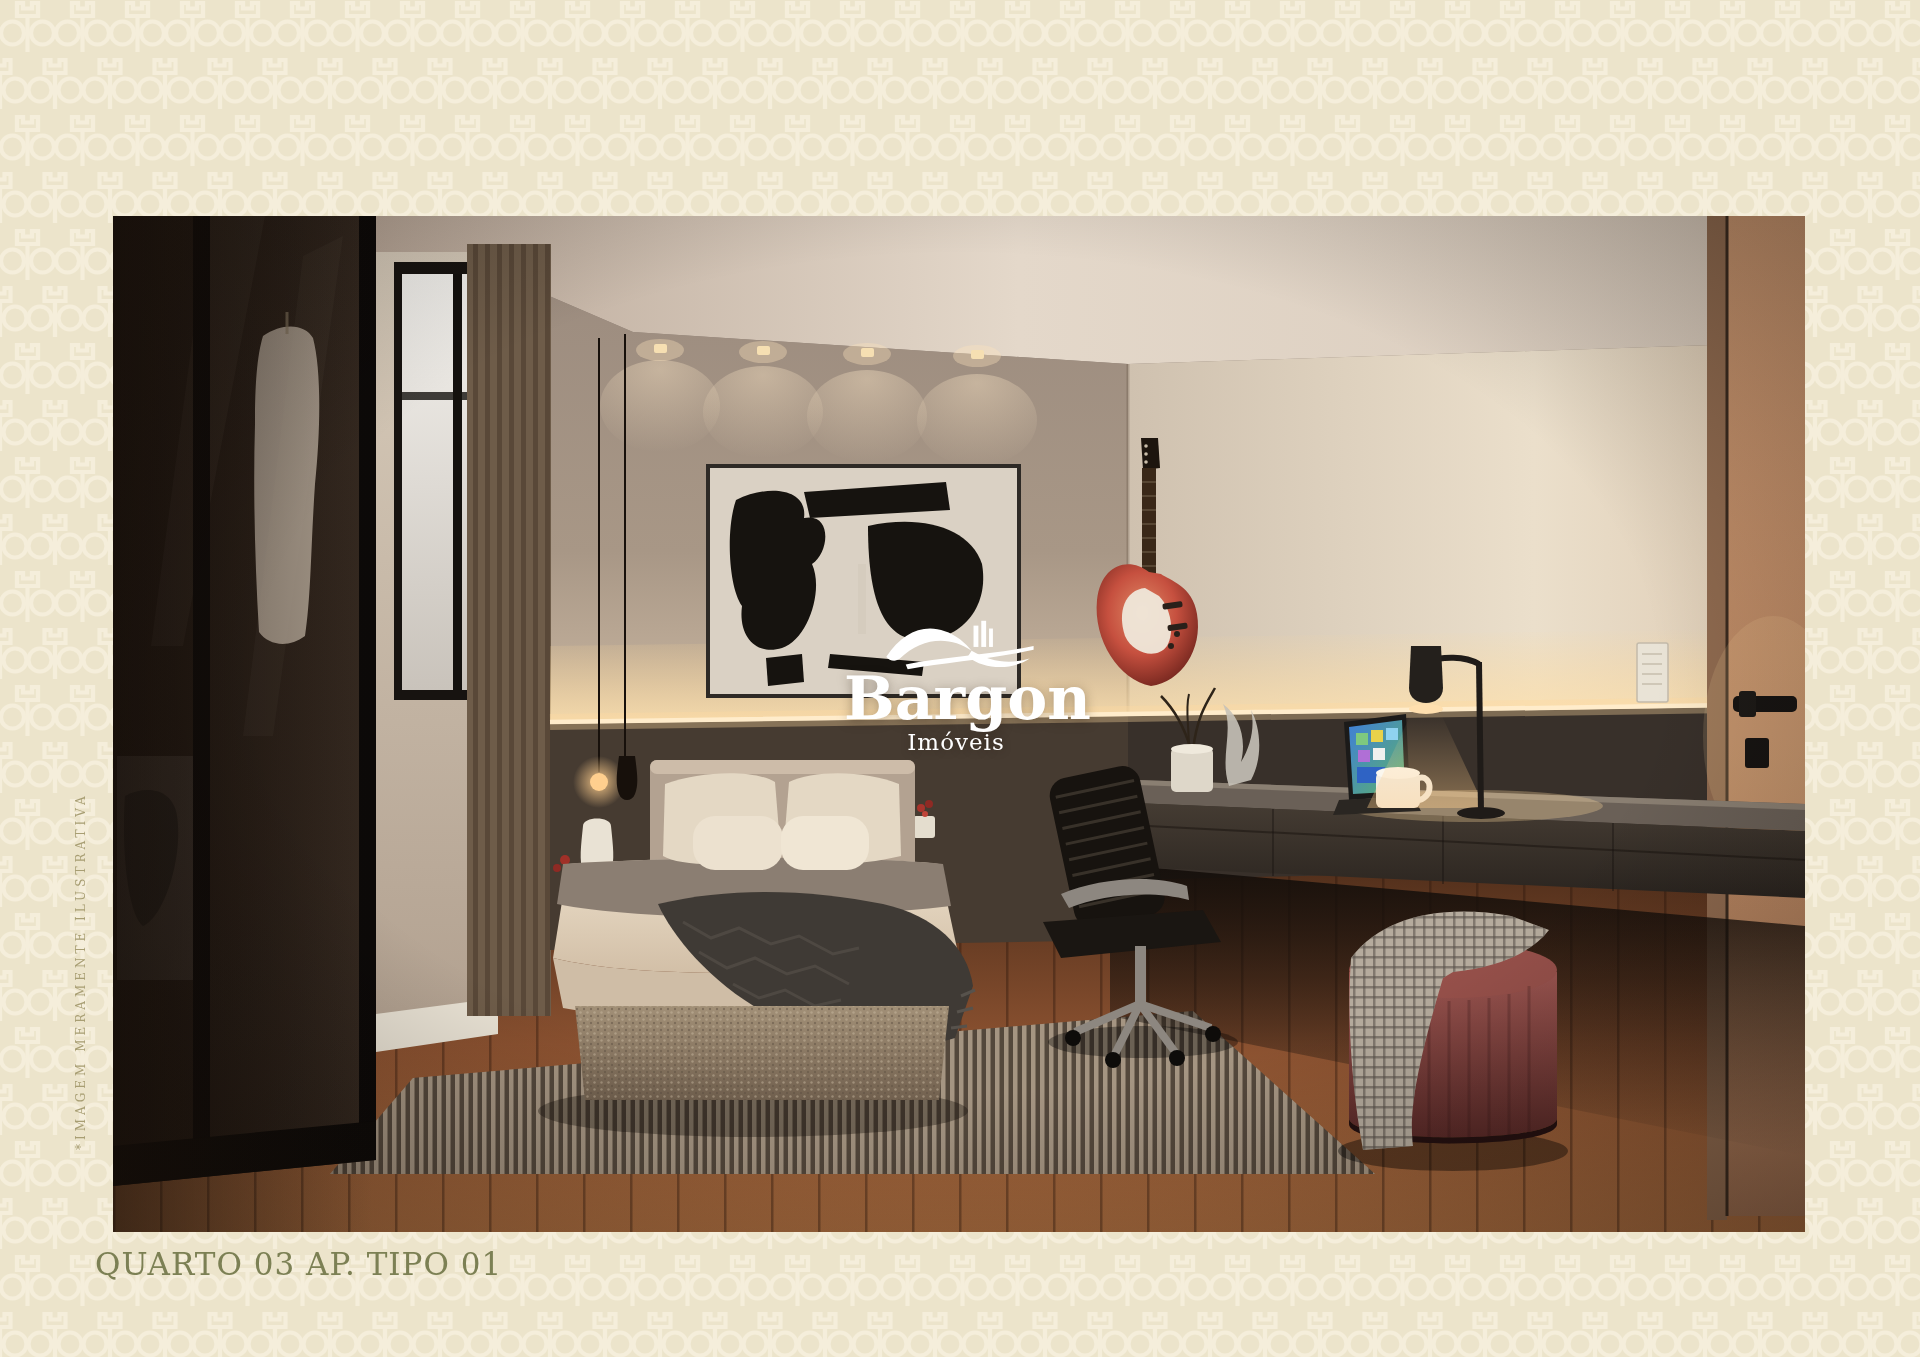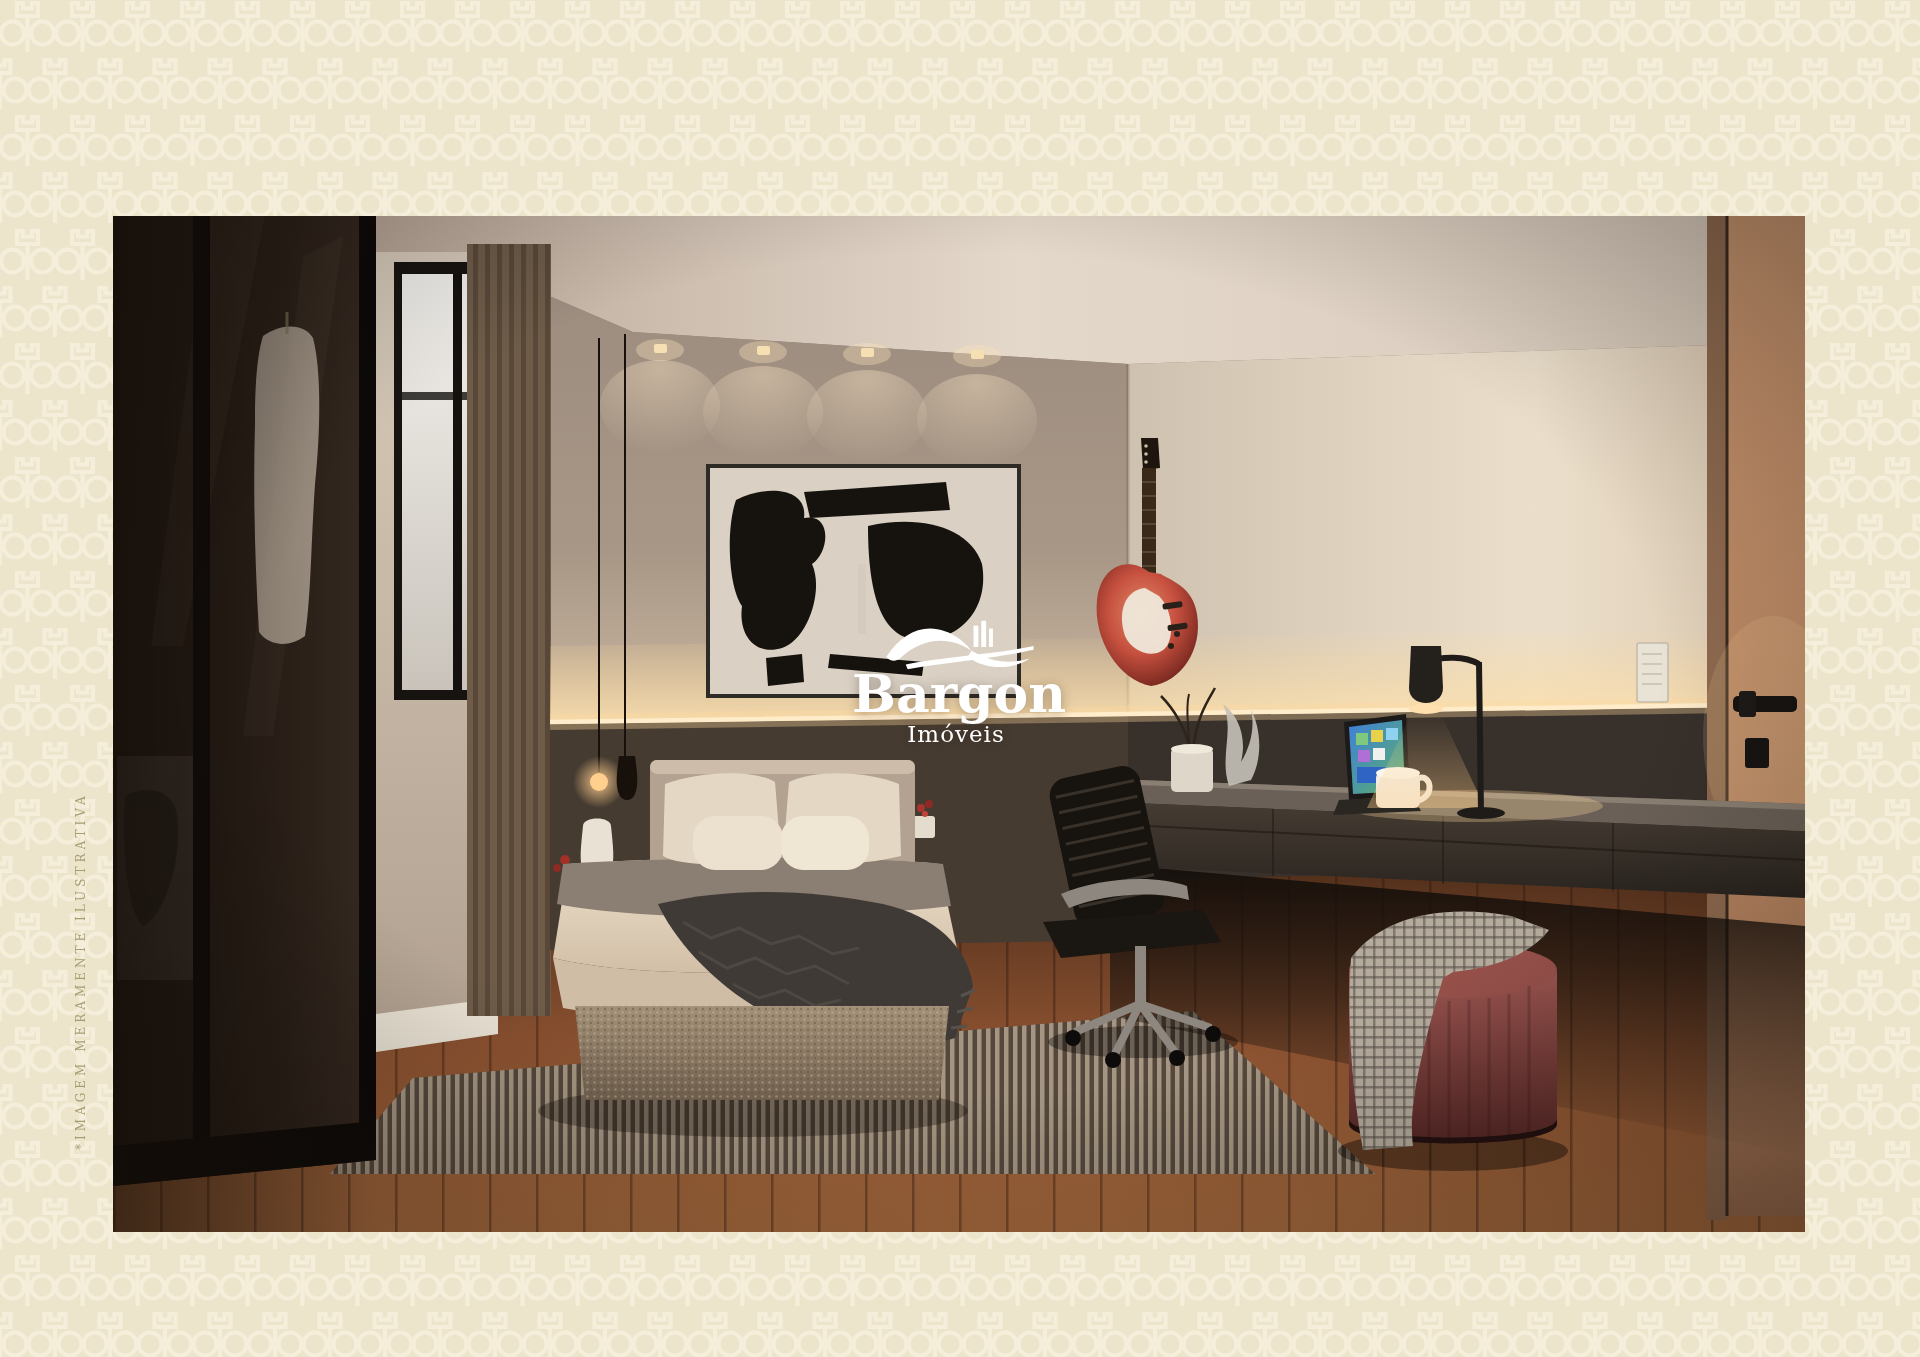--- a/index.html
+++ b/index.html
@@ -5,21 +5,21 @@
   html,body{margin:0;padding:0;}
   .page{position:relative;width:1920px;height:1357px;background:var(--page-bg,#ece4cb);
         overflow:hidden;font-family:"DejaVu Serif",serif;}
   .bg{position:absolute;left:0;top:0;}
   .photo{position:absolute;left:113px;top:216px;width:1692px;height:1016px;
          background:#2a211b;overflow:hidden;}
   .scene{position:absolute;left:0;top:0;width:100%;height:100%;display:block;}
   .watermark{position:absolute;left:50%;top:398px;transform:translateX(-50%);
              width:230px;text-align:center;color:var(--watermark-color,#ffffff);z-index:5;}
   .logo-icon{display:block;margin:0 auto -8px auto;width:172px;height:62px;}
-  .brand{font-family:"DejaVu Serif",serif;font-weight:700;font-size:52px;line-height:1;
+  .brand{font-family:"DejaVu Serif",serif;font-weight:700;font-size:60px;line-height:1;
          text-shadow:0 2px 12px rgba(40,25,15,.35);}
   .sub{font-family:"DejaVu Serif",serif;font-weight:400;font-size:23px;line-height:1;
        text-align:center;padding-right:6px;margin-top:3px;letter-spacing:1px;
        text-shadow:0 1px 8px rgba(40,25,15,.35);}
   .caption{position:absolute;left:95px;top:1247px;font-family:"DejaVu Serif",serif;
            font-size:31px;line-height:1.1;letter-spacing:1px;
            color:var(--caption-color,#7c8054);}
   .disclaimer{position:absolute;left:74px;top:698px;height:452px;white-space:nowrap;
               writing-mode:vertical-rl;transform:rotate(180deg);
               font-family:"DejaVu Serif",serif;font-size:12px;letter-spacing:4px;
@@ -476,15 +476,16 @@
           <rect x="100" y="12" width="5" height="22"></rect>
           <rect x="108" y="7" width="5" height="27"></rect>
           <rect x="116" y="15" width="4" height="19"></rect>
         </g>
       </svg>
       <div class="brand">Bargon</div>
       <div class="sub">Imóveis</div>
     </div>
   </div>
 
+  <div class="caption">QUARTO 03 AP. TIPO 01</div>
 
   <div class="disclaimer">*IMAGEM MERAMENTE ILUSTRATIVA</div>
 </div>
 
 </body></html>

